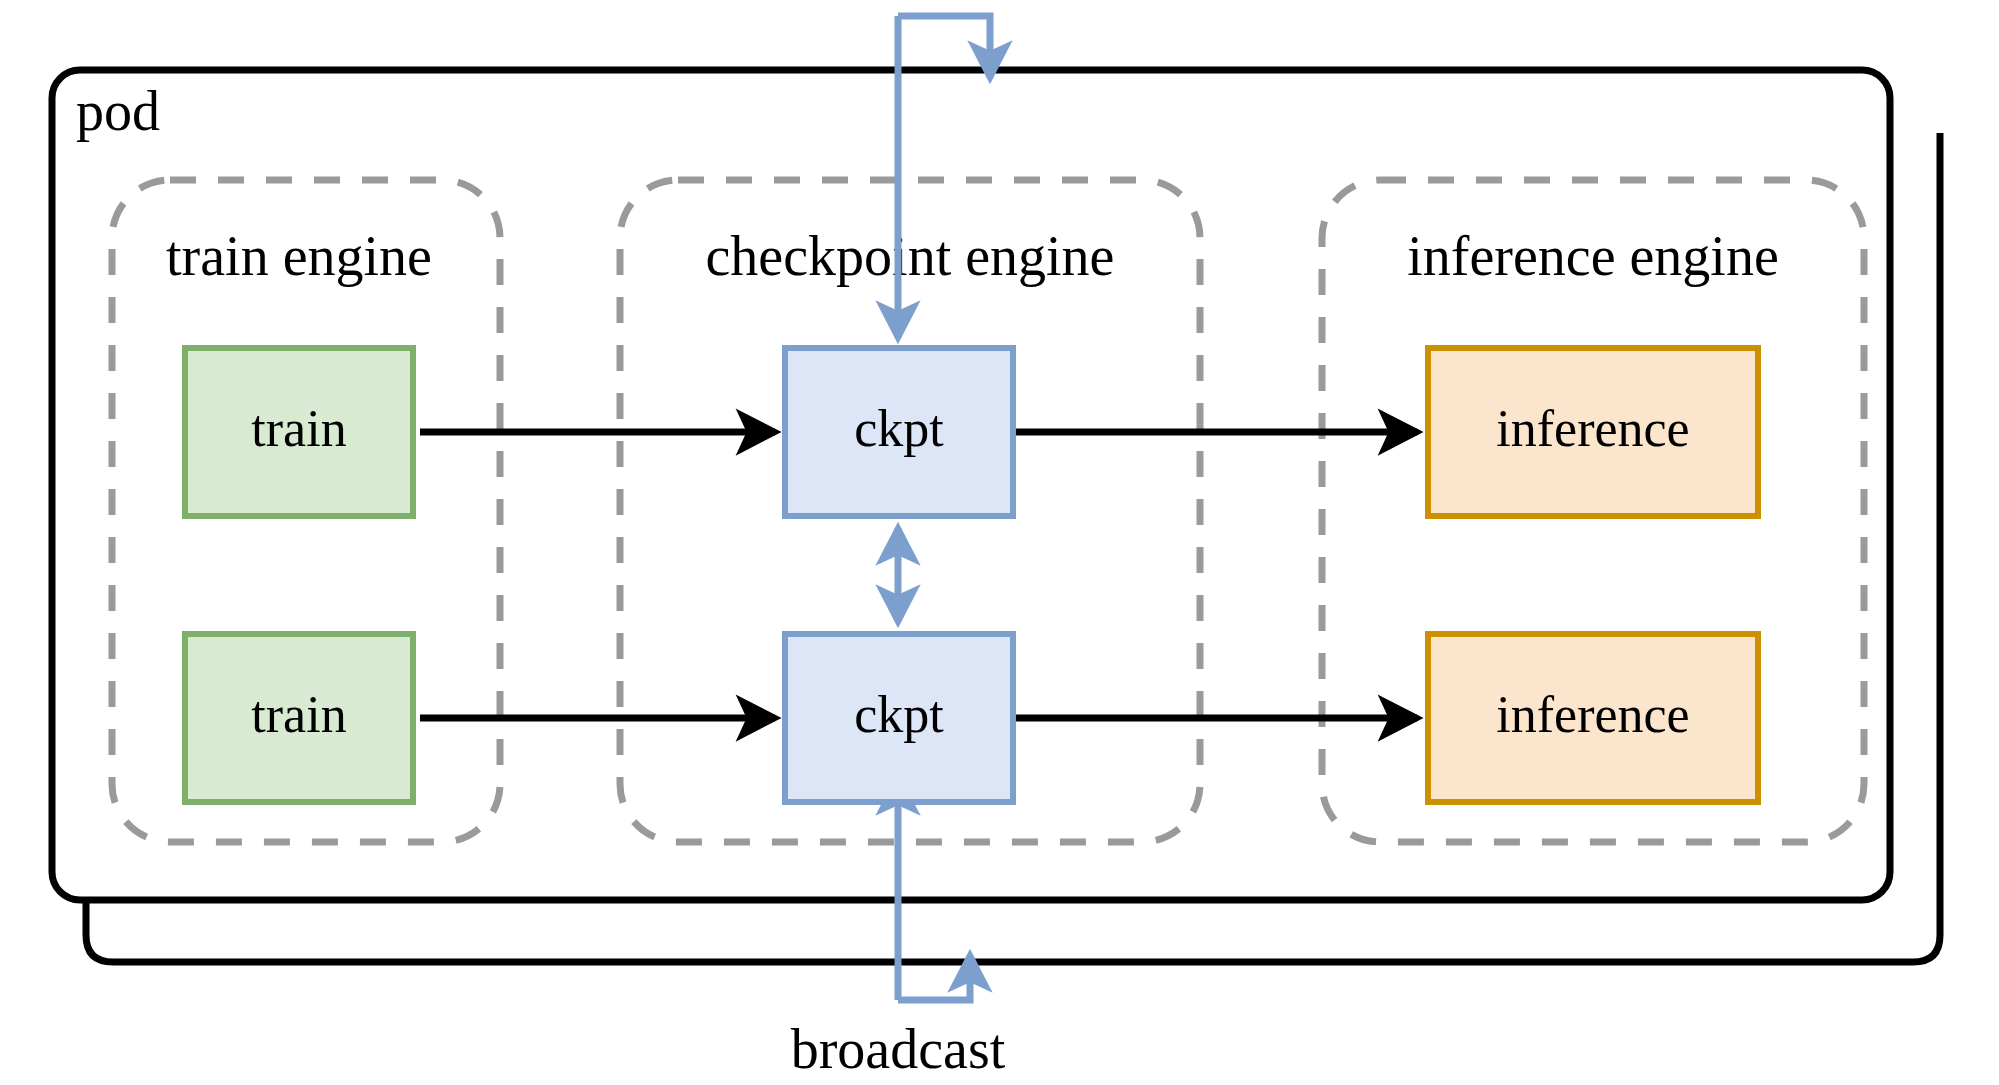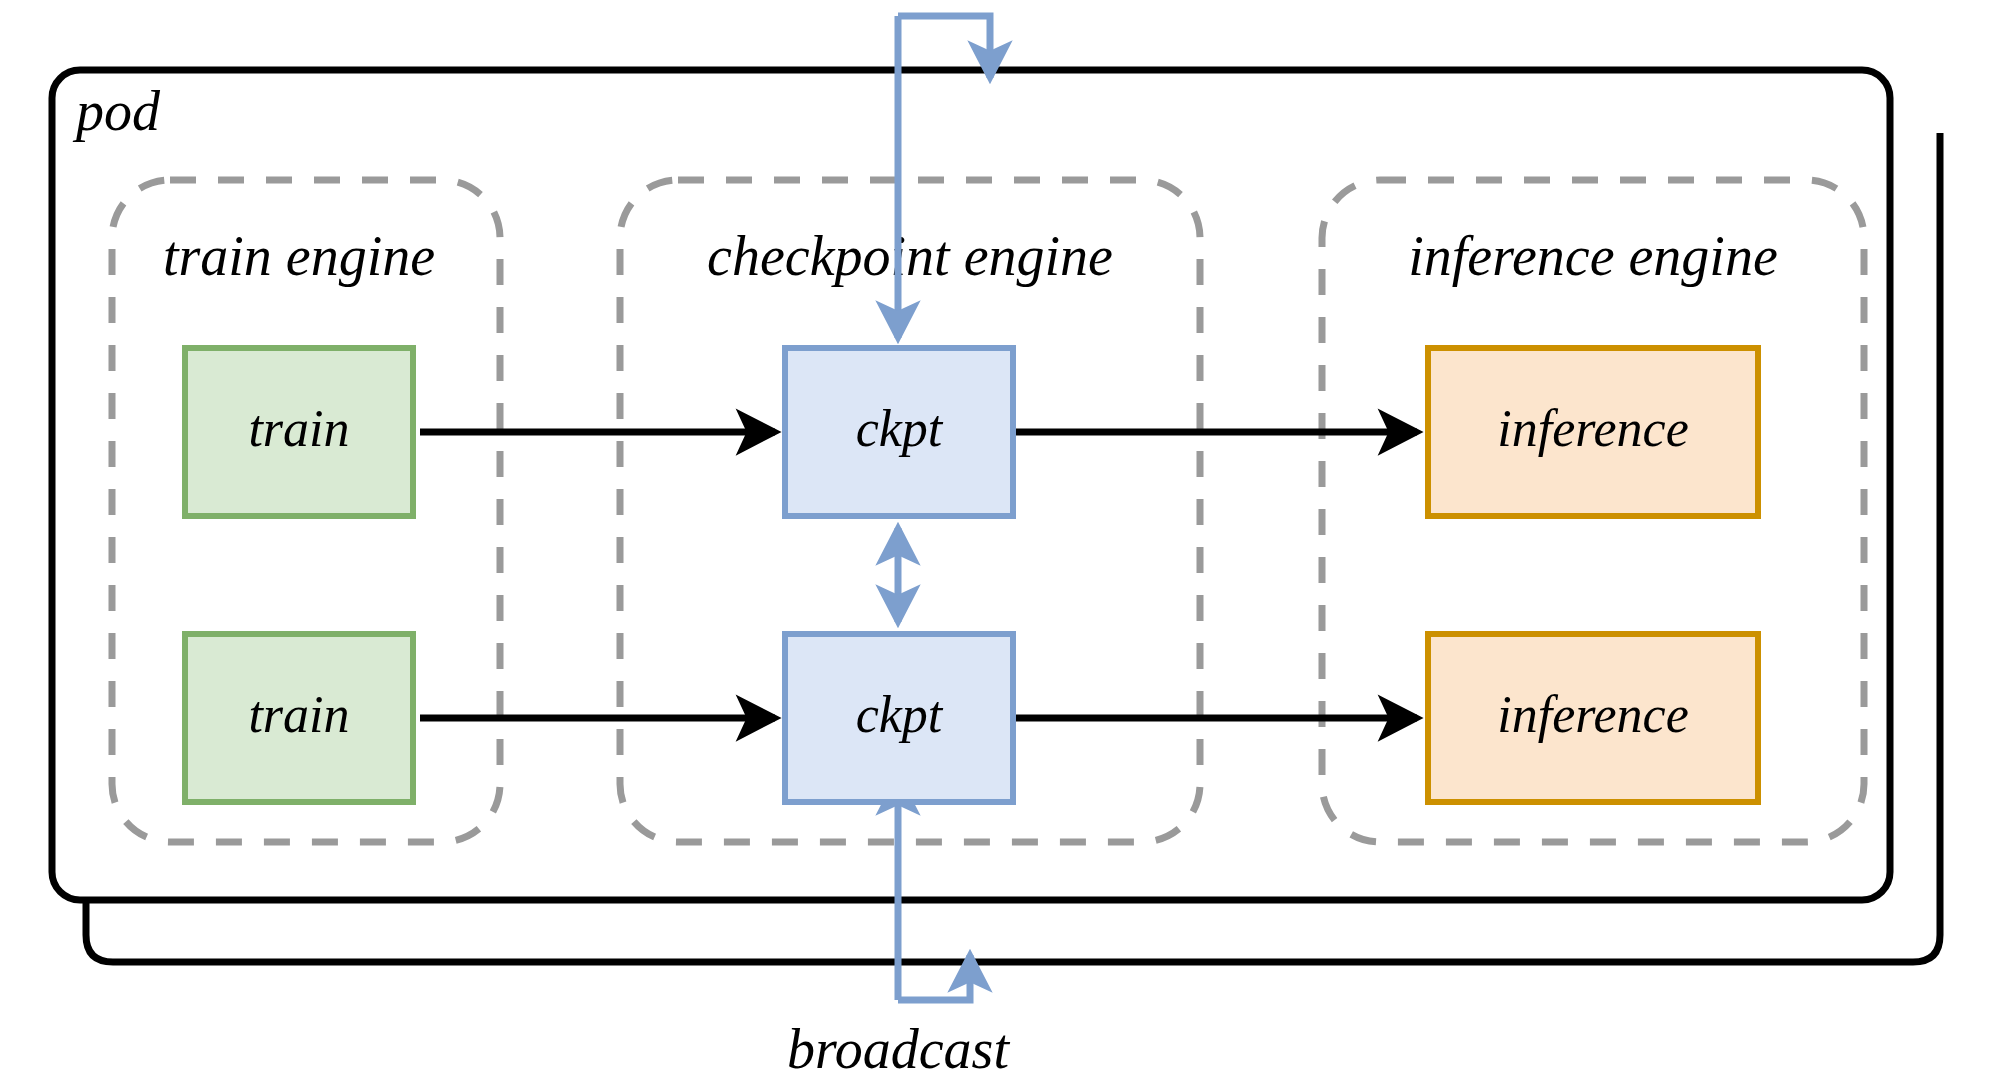--- a/index.html
+++ b/index.html
@@ -10,21 +10,20 @@
   }
   body {
     font-family: "Liberation Serif", "DejaVu Serif", serif;
   }
   #diagram-root {
     position: relative;
     width: 1999px;
     height: 1085px;
     background: #ffffff;
     overflow: hidden;
-    font-style: italic;
   }
   svg#diagram-svg {
     display: block;
     width: 1999px;
     height: 1085px;
   }
   .box-label {
     font-family: "Liberation Serif", "DejaVu Serif", serif;
     font-size: 52px;
     fill: #000000;

